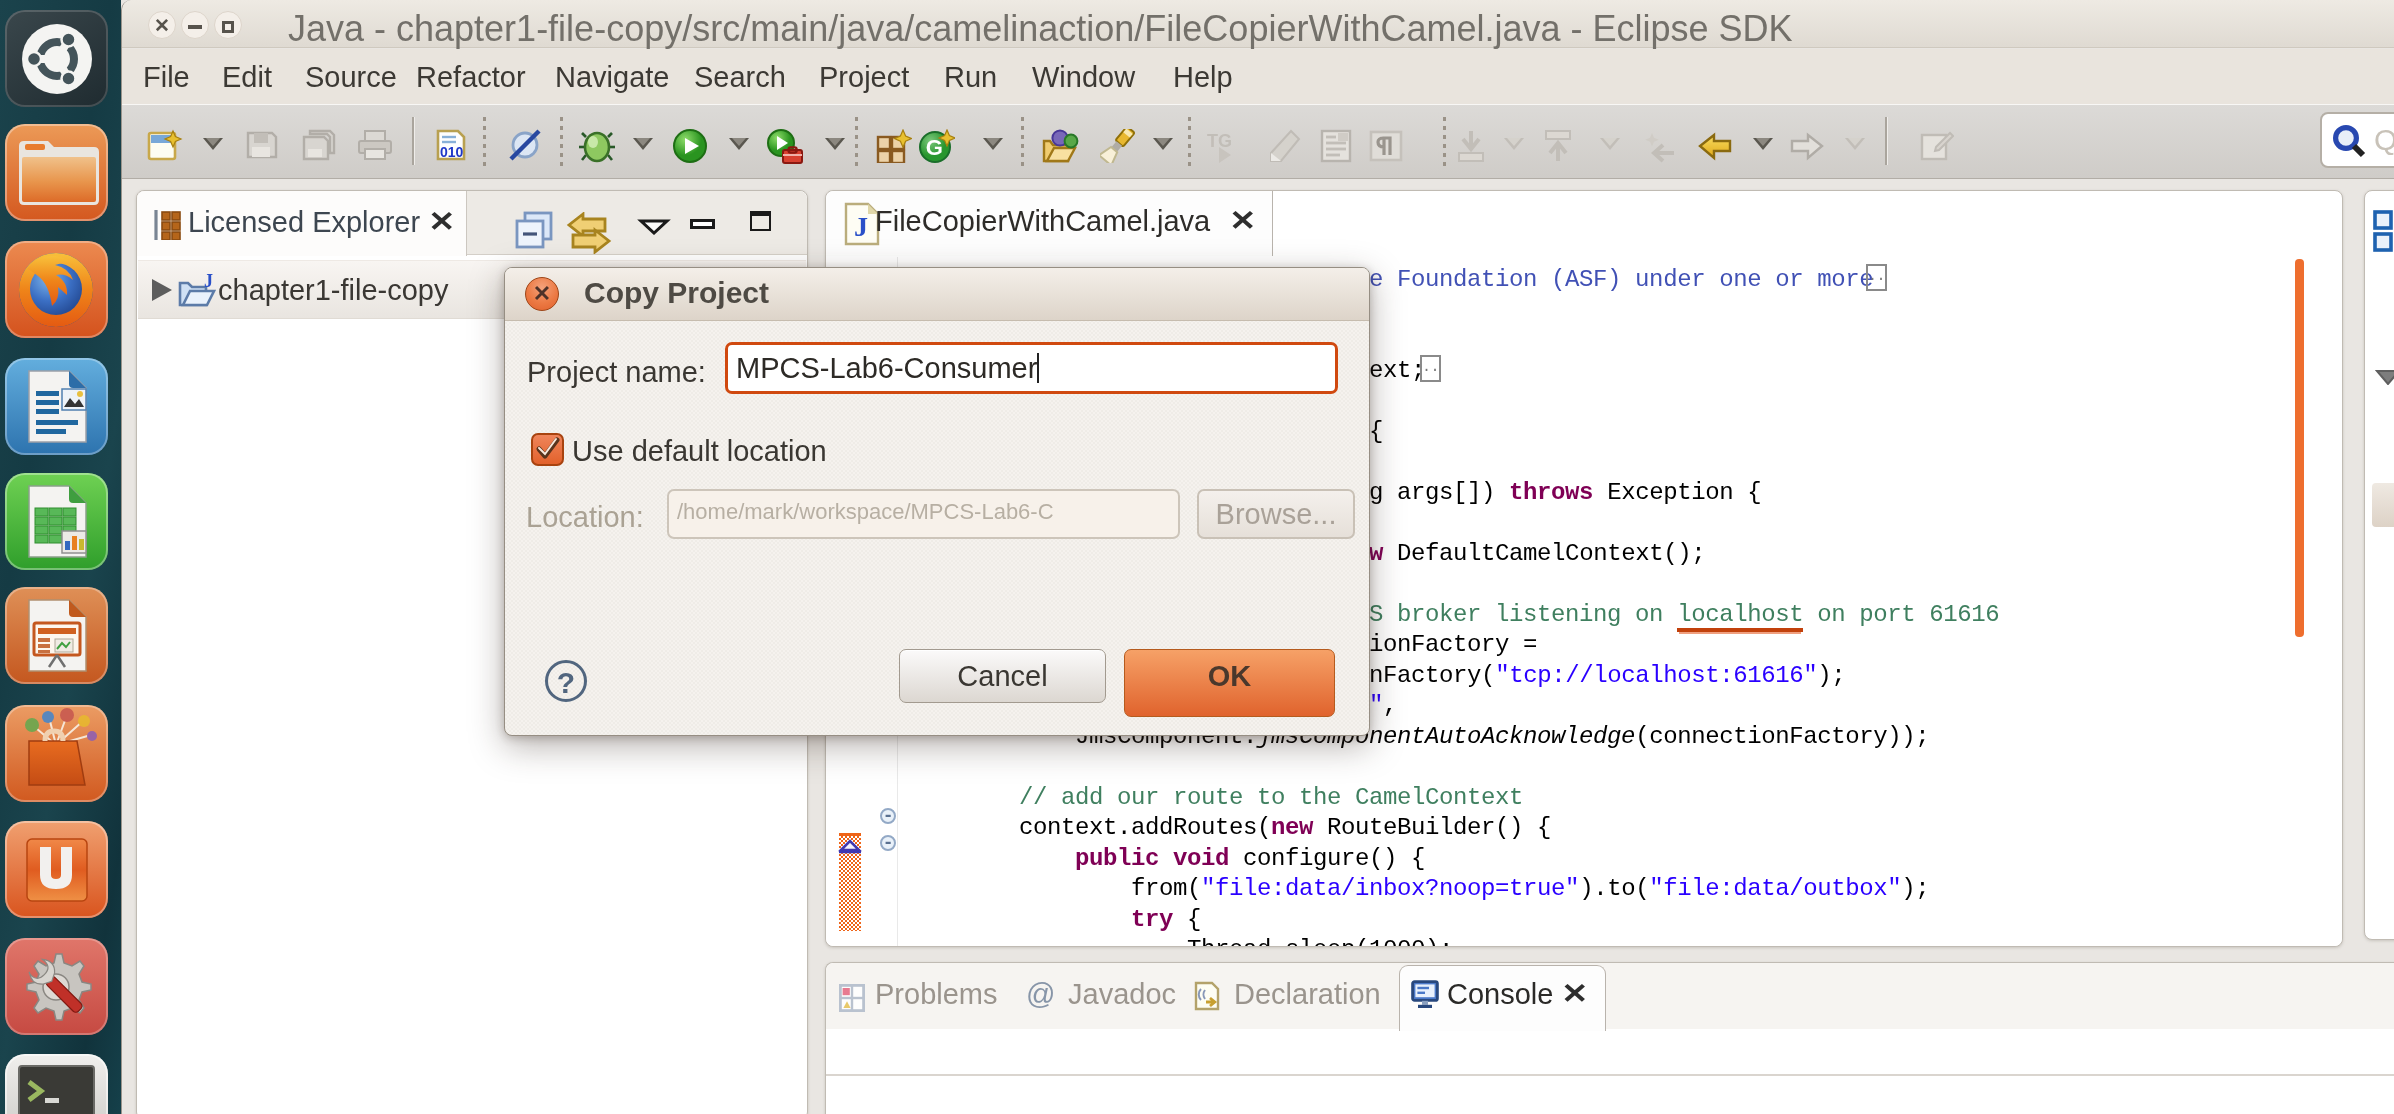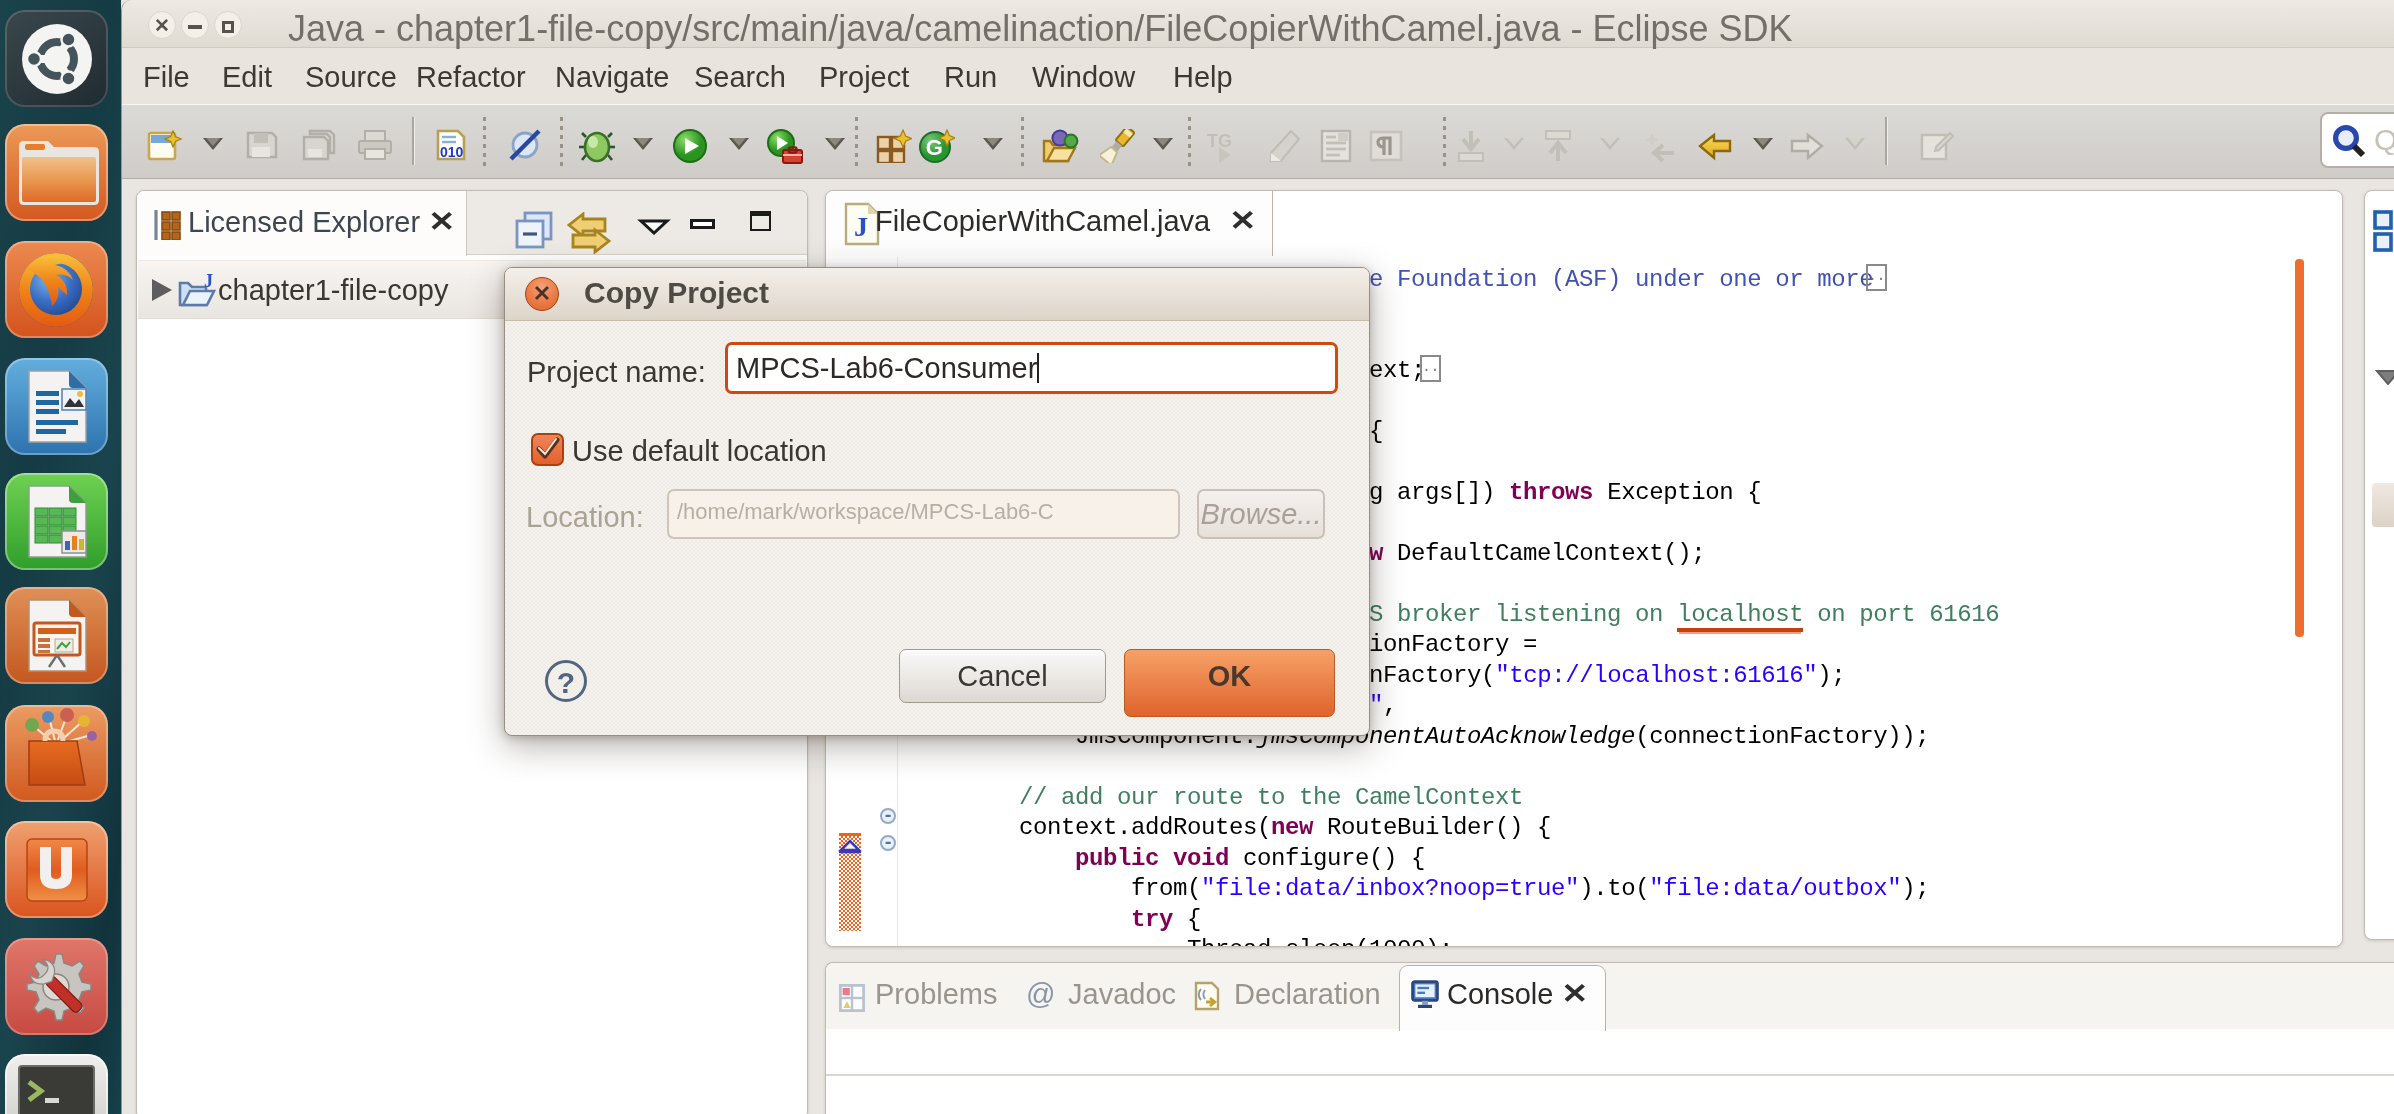--- a/index.html
+++ b/index.html
@@ -587,17 +587,17 @@
     <svg width="29" height="29" viewBox="0 0 29 29">
         <path d="M6 14 L12 21 L24 5" fill="none" stroke="#58331c" stroke-width="5" stroke-linecap="round" stroke-linejoin="round"></path>
         <path d="M6 13 L12 19 L23 4" fill="none" stroke="#f8e8dc" stroke-width="2" stroke-linecap="round"></path>
       </svg>
   </div>
   <div class="abs" style="left:67px;top:167px;font-size:29px;color:#3a3732;">Use default location</div>
   <div class="abs" style="left:21px;top:233px;font-size:29px;color:#aaa294;">Location:</div>
   <div class="abs" style="left:162px;top:221px;width:513px;height:50px;background:#f7f1ea;border:2px solid #cdc5ba;border-radius:7px;overflow:hidden;">
     <div style="position:absolute;left:8px;top:8px;font-size:22px;color:#b7afa3;white-space:nowrap;">/home/mark/workspace/MPCS-Lab6-C</div>
   </div>
-  <div class="btn" style="left:692px;top:221px;width:128px;height:50px;background:linear-gradient(#f4f0ec,#e6e0d9);border:2px solid #c9c1b6;color:#a9a198;line-height:46px;font-style:italic;">Browse...</div>
+  <div class="btn" style="left:692px;top:221px;width:158px;height:50px;background:linear-gradient(#f4f0ec,#e6e0d9);border:2px solid #c9c1b6;color:#a9a198;line-height:46px;">Browse...</div>
   <div class="abs" style="left:40px;top:392px;width:42px;height:42px;border-radius:50%;border:3px solid #51667f;color:#51667f;text-align:center;line-height:40px;font-size:30px;font-weight:bold;">?</div>
   <div class="btn" style="left:394px;top:381px;width:207px;height:54px;background:linear-gradient(#fbfafa,#dcd7d1);border:1px solid #a29a8f;color:#3a3732;line-height:52px;box-shadow:inset 0 1px 0 #fff;">Cancel</div>
   <div class="btn" style="left:619px;top:381px;width:211px;height:68px;background:linear-gradient(#f6a167,#e0632d);border:1px solid #b55b1e;color:#4a382c;line-height:52px;font-weight:bold;">OK</div>
 </div>
 
 </body></html>

